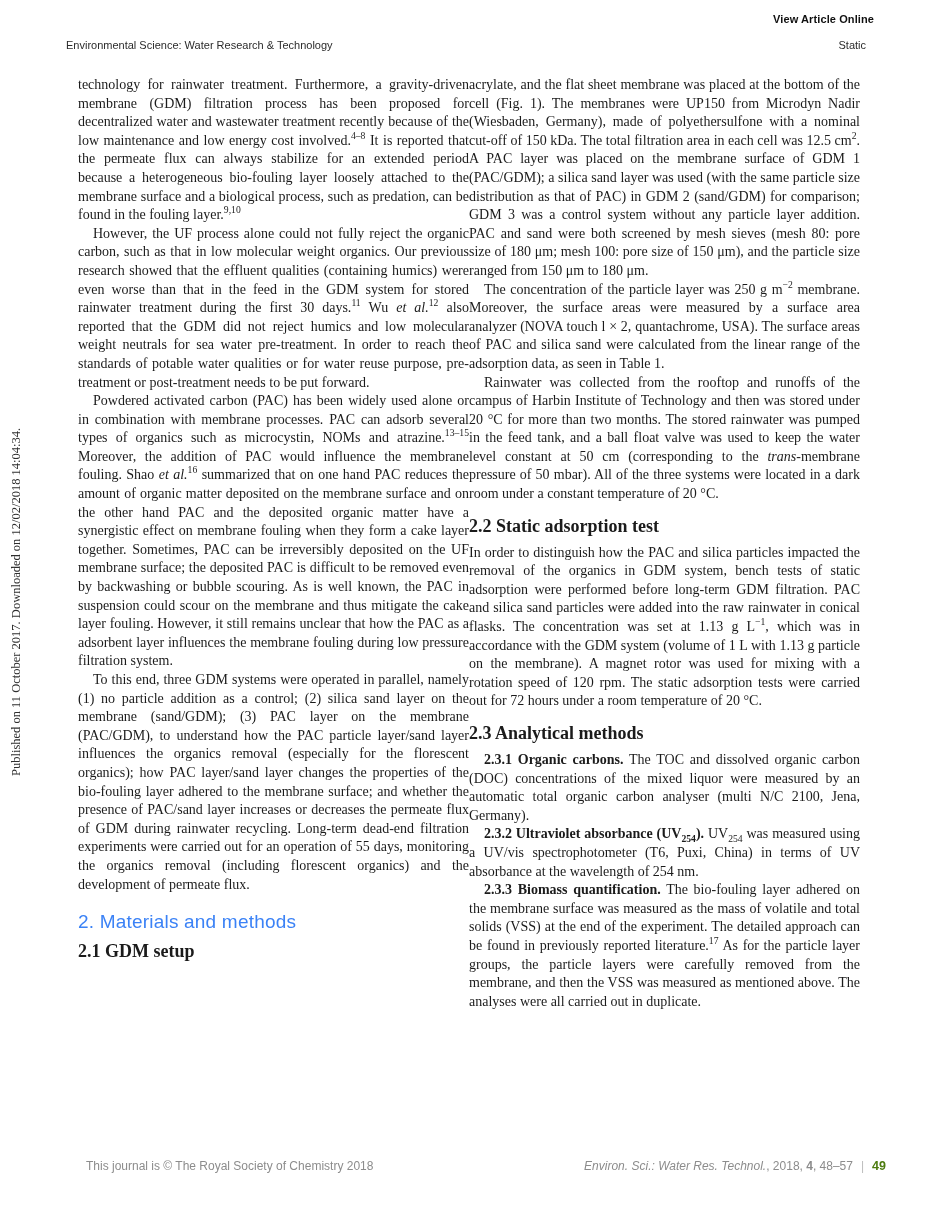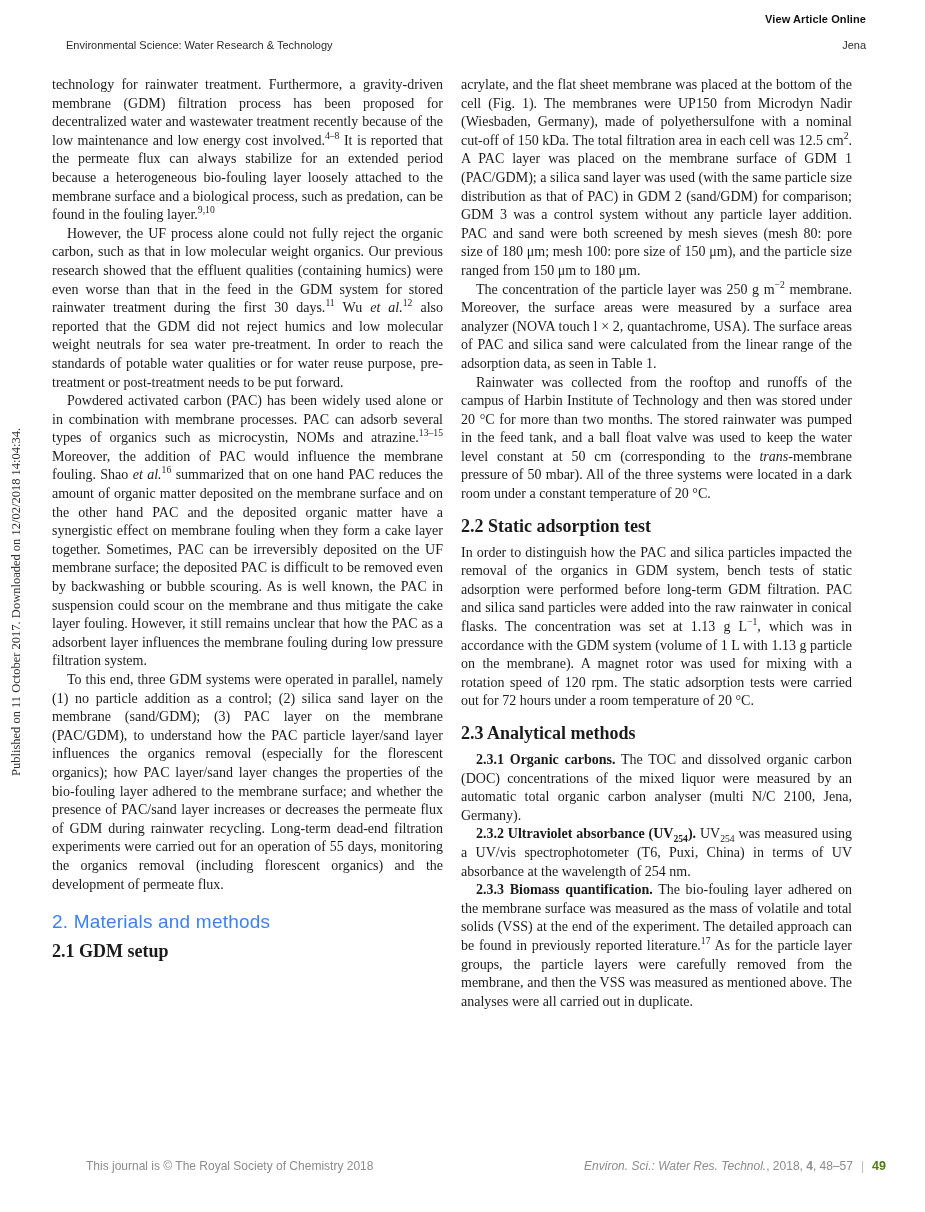--- a/index.html
+++ b/index.html
@@ -4,41 +4,41 @@
 <style>
   html,body { margin:0; padding:0; }
   body {
     width:925px; height:1212px; position:relative; background:#ffffff;
     font-family:"Liberation Serif", serif; color:#1b1b1b;
     -webkit-font-smoothing:antialiased;
   }
   .page { position:absolute; inset:0; overflow:hidden; }
 
   .view-article {
-    position:absolute; top:13px; right:59px;
+    position:absolute; top:13px; right:51px;
     font-family:"Liberation Sans", sans-serif;
     font-size:11px; font-weight:700; color:#101010; letter-spacing:.1px;
   }
   .header-bar {
     position:absolute; top:39px; left:66px; width:800px;
     display:flex; justify-content:space-between; align-items:baseline;
     font-family:"Liberation Sans", sans-serif;
     font-size:11px; color:#2b2b2b;
   }
 
   .sidebar-vertical {
     position:absolute; left:9px; top:331px; height:445px;
     writing-mode:vertical-rl; transform:rotate(180deg);
     font-family:"Liberation Serif", serif;
     font-size:12.5px; color:#2e2e2e; white-space:nowrap;
   }
 
   .columns {
-    position:absolute; top:76px; left:52px; width:800px;
-    display:flex; gap:18px;
+    position:absolute; top:76px; left:78px; width:800px;
+    display:flex; 
   }
   .col { width:391px; }
 
   p.body-para {
     margin:0; text-align:justify; font-size:14px; line-height:18.6px;
     color:#1b1b1b;
   }
   p.indent { text-indent:15px; }
 
   .sec-heading {
@@ -66,21 +66,21 @@
 </style>
 </head>
 <body>
 
 <div class="page">
 
   <div class="view-article">View Article Online</div>
 
   <div class="header-bar">
     <span>Environmental Science: Water Research &amp; Technology</span>
-    <span>Jena</span>
+    <span>Static</span>
   </div>
 
   <div class="sidebar-vertical">Published on 11 October 2017. Downloaded on 12/02/2018 14:04:34.</div>
 
   <div class="columns">
     <div class="col">
         <p class="body-para"><span>technology for rainwater treatment. Furthermore, a gravity-driven membrane (GDM) filtration process has been proposed for decentralized water and wastewater treatment recently because of the low maintenance and low energy cost involved.</span><sup>4–8</sup><span> It is reported that the permeate flux can always stabilize for an extended period because a heterogeneous bio-fouling layer loosely attached to the membrane surface and a biological process, such as predation, can be found in the fouling layer.</span><sup>9,10</sup></p>
         <p class="body-para indent"><span>However, the UF process alone could not fully reject the organic carbon, such as that in low molecular weight organics. Our previous research showed that the effluent qualities (containing humics) were even worse than that in the feed in the GDM system for stored rainwater treatment during the first 30 days.</span><sup>11</sup><span> Wu </span><span style="font-style: italic;">et al.</span><sup>12</sup><span> also reported that the GDM did not reject humics and low molecular weight neutrals for sea water pre-treatment. In order to reach the standards of potable water qualities or for water reuse purpose, pre-treatment or post-treatment needs to be put forward.</span></p>
         <p class="body-para indent"><span>Powdered activated carbon (PAC) has been widely used alone or in combination with membrane processes. PAC can adsorb several types of organics such as microcystin, NOMs and atrazine.</span><sup>13–15</sup><span> Moreover, the addition of PAC would influence the membrane fouling. Shao </span><span style="font-style: italic;">et al.</span><sup>16</sup><span> summarized that on one hand PAC reduces the amount of organic matter deposited on the membrane surface and on the other hand PAC and the deposited organic matter have a synergistic effect on membrane fouling when they form a cake layer together. Sometimes, PAC can be irreversibly deposited on the UF membrane surface; the deposited PAC is difficult to be removed even by backwashing or bubble scouring. As is well known, the PAC in suspension could scour on the membrane and thus mitigate the cake layer fouling. However, it still remains unclear that how the PAC as a adsorbent layer influences the membrane fouling during low pressure filtration system.</span></p>
         <p class="body-para indent"><span>To this end, three GDM systems were operated in parallel, namely (1) no particle addition as a control; (2) silica sand layer on the membrane (sand/GDM); (3) PAC layer on the membrane (PAC/GDM), to understand how the PAC particle layer/sand layer influences the organics removal (especially for the florescent organics); how PAC layer/sand layer changes the properties of the bio-fouling layer adhered to the membrane surface; and whether the presence of PAC/sand layer increases or decreases the permeate flux of GDM during rainwater recycling. Long-term dead-end filtration experiments were carried out for an operation of 55 days, monitoring the organics removal (including florescent organics) and the development of permeate flux.</span></p>

